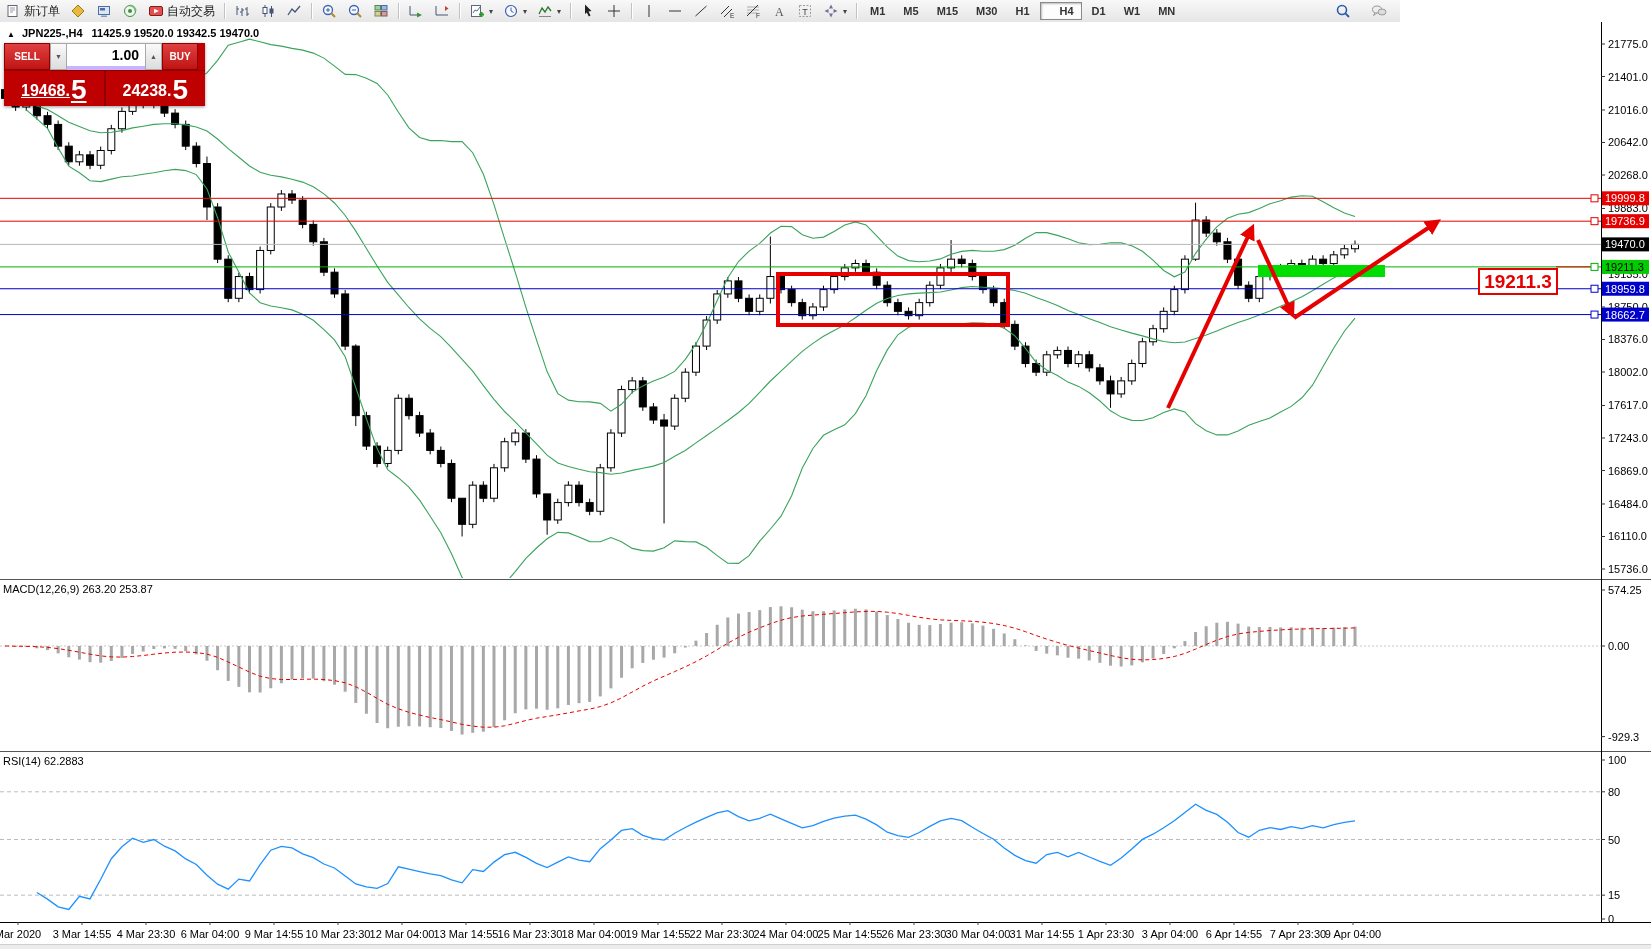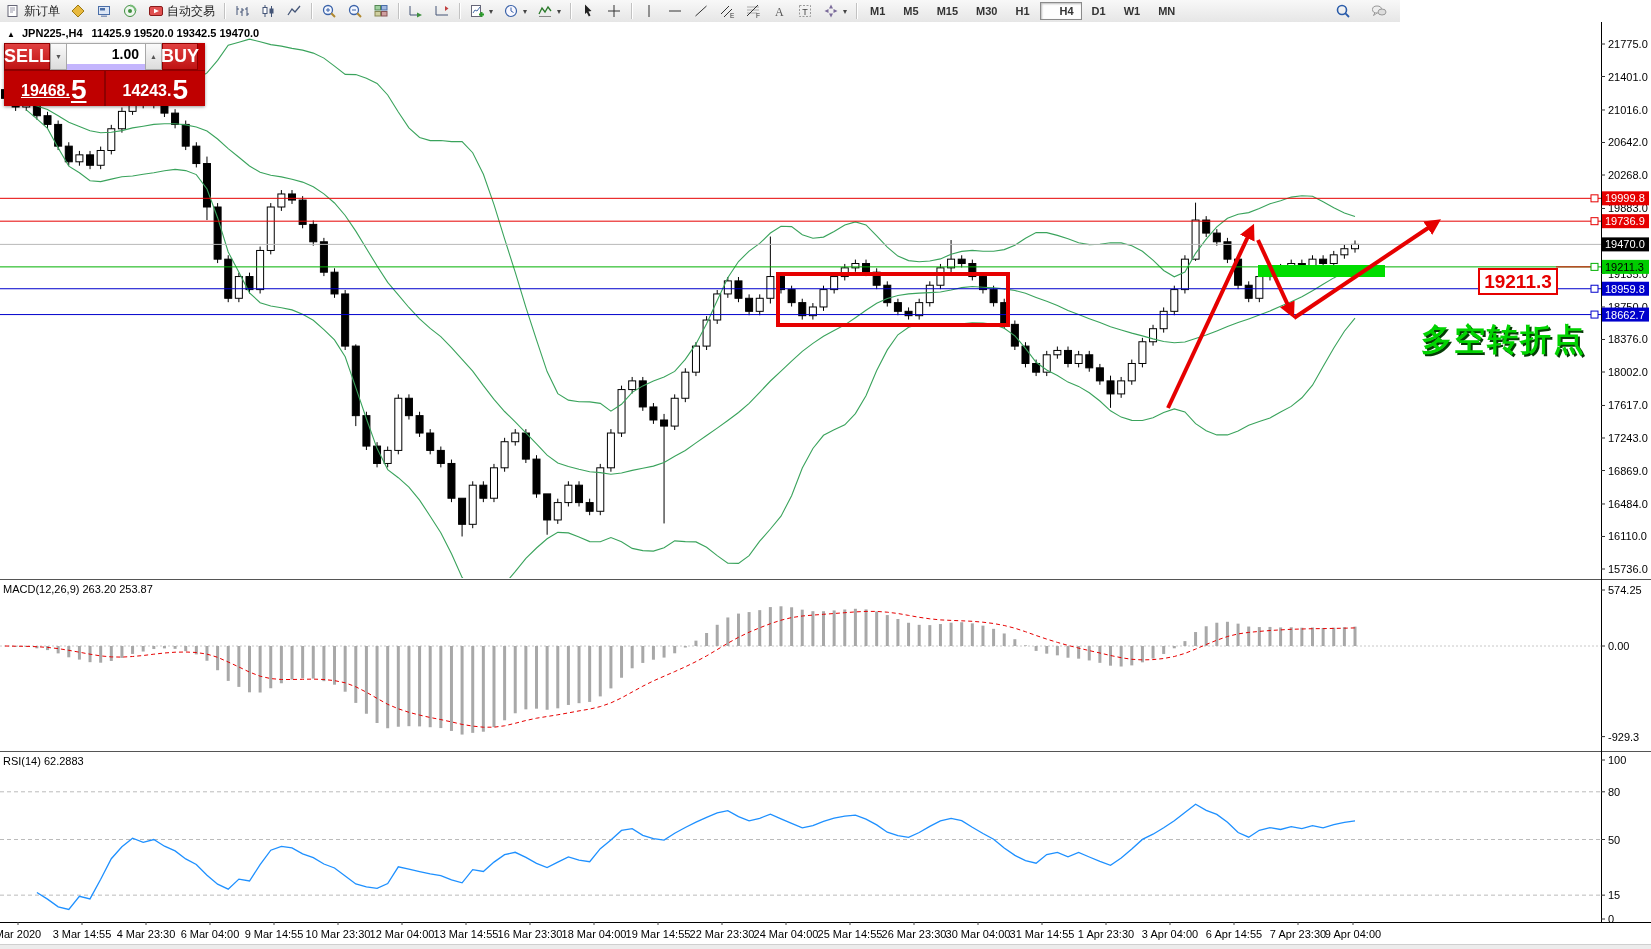--- a/index.html
+++ b/index.html
@@ -19,26 +19,26 @@
   .tb-right{margin-left:auto;display:flex;align-items:center;padding-right:8px;gap:10px;}
   
   .chart{position:absolute;left:0;top:22px;width:1651px;height:927px;background:#fff;}
   .chart svg.main{position:absolute;left:0;top:0;}
   .symbol-info{position:absolute;left:7px;top:5px;font-size:11px;font-weight:bold;color:#000;z-index:5;}
   .symbol-info .tri{font-size:8px;margin-right:4px;}
   
   .panel{position:absolute;left:4px;top:21px;width:201px;z-index:6;background:#bf0000;
          box-shadow:0 1px 3px rgba(0,0,0,.4);font-family:"Liberation Sans",sans-serif;}
   .prow1{display:flex;height:27px;}
-  .pbtn{background:linear-gradient(#e04040,#c01414);color:#fff;font-size:18px;font-weight:bold;
+  .pbtn{background:linear-gradient(#e04040,#c01414);color:#fff;font-size:10px;font-weight:bold;
         display:flex;align-items:center;justify-content:center;border:1px solid #8f0000;}
   .sellb{width:44px;} .buyb{width:34px;}
   .spin{width:15px;background:linear-gradient(#fafafa,#dcdcdc);border:1px solid #a8a8a8;color:#555;
         font-size:7px;display:flex;align-items:center;justify-content:center;}
-  .vol{width:72px;background:#fff;border-top:1px solid #a8a8a8;border-bottom:6px solid #c4b5fd;
+  .vol{width:72px;background:#fff;border-top:1px solid #a8a8a8;border-bottom:4px solid #c4b5fd;
        font-size:14px;font-weight:bold;color:#000;display:flex;align-items:center;justify-content:flex-end;
        padding-right:6px;}
   .prow2{display:flex;height:35px;border-top:1px solid #8f0000;}
   .pcell{flex:1;display:flex;align-items:flex-end;justify-content:center;color:#fff;padding-bottom:2px;}
   .pcell.first{border-right:2px solid #8f0000;text-decoration:underline;}
   .pmain{font-size:16px;font-weight:bold;line-height:26px;}
   .ppip{font-size:28px;font-weight:bold;line-height:28px;margin-left:1px;}
   
   .callout{position:absolute;left:1478px;top:246px;width:76px;height:23px;line-height:23px;z-index:4;
            background:#fff;border:2px solid #e60000;color:#e60000;font-size:19px;font-weight:bold;
@@ -806,24 +806,23 @@
         <div class="vol">1.00</div>
         <div class="spin">▲</div>
         <div class="pbtn buyb">BUY</div>
       </div>
       <div class="prow2">
         <div class="pcell first">
           <span class="pmain">19468.</span>
             <span class="ppip">5</span>
         </div>
         <div class="pcell">
-          <span class="pmain">14243.</span>
+          <span class="pmain">24238.</span>
             <span class="ppip">5</span>
         </div>
       </div>
     </div>
 
     <div class="callout">19211.3</div>
-    <div class="cnlabel">多空转折点</div>
   </div>
 
   <div class="statusbar"></div>
 </div>
 
 </body></html>

